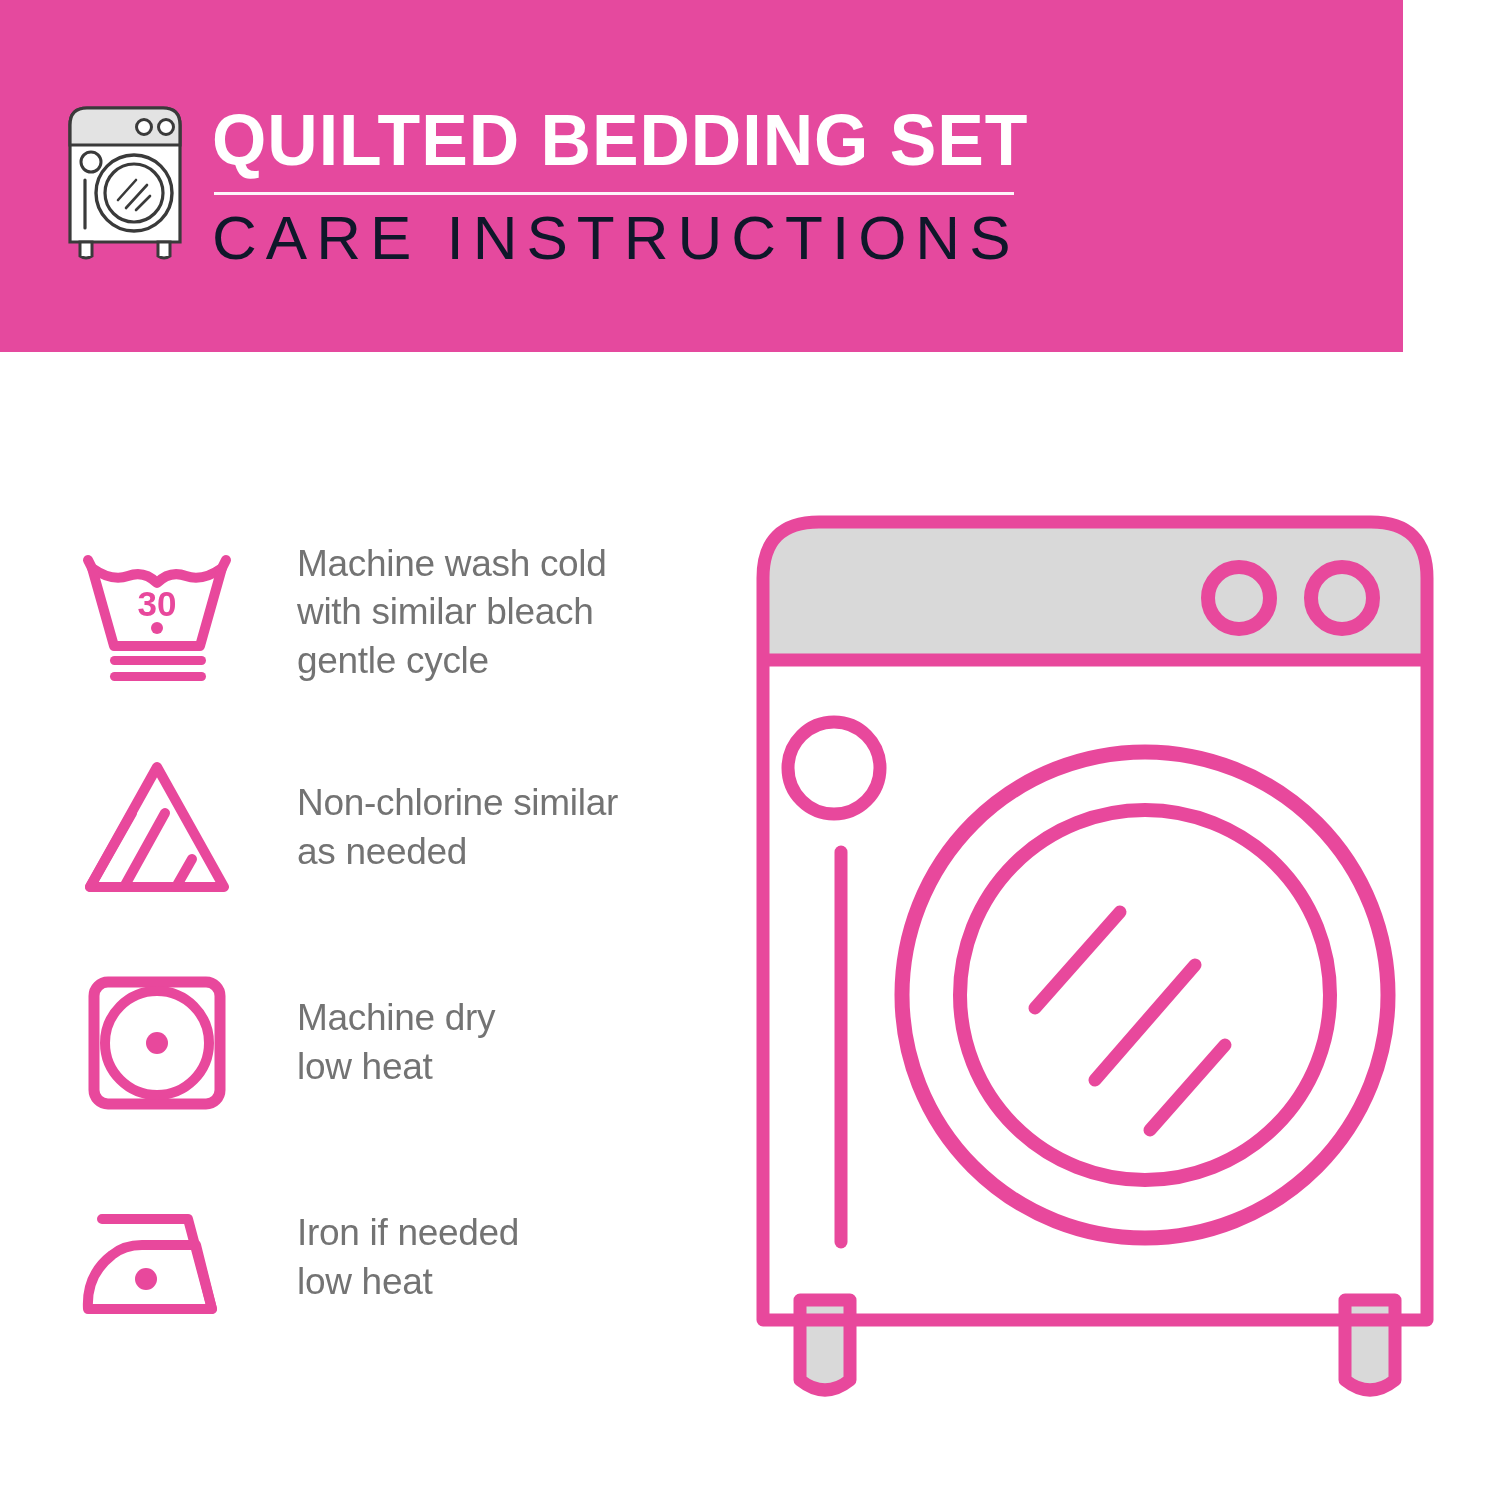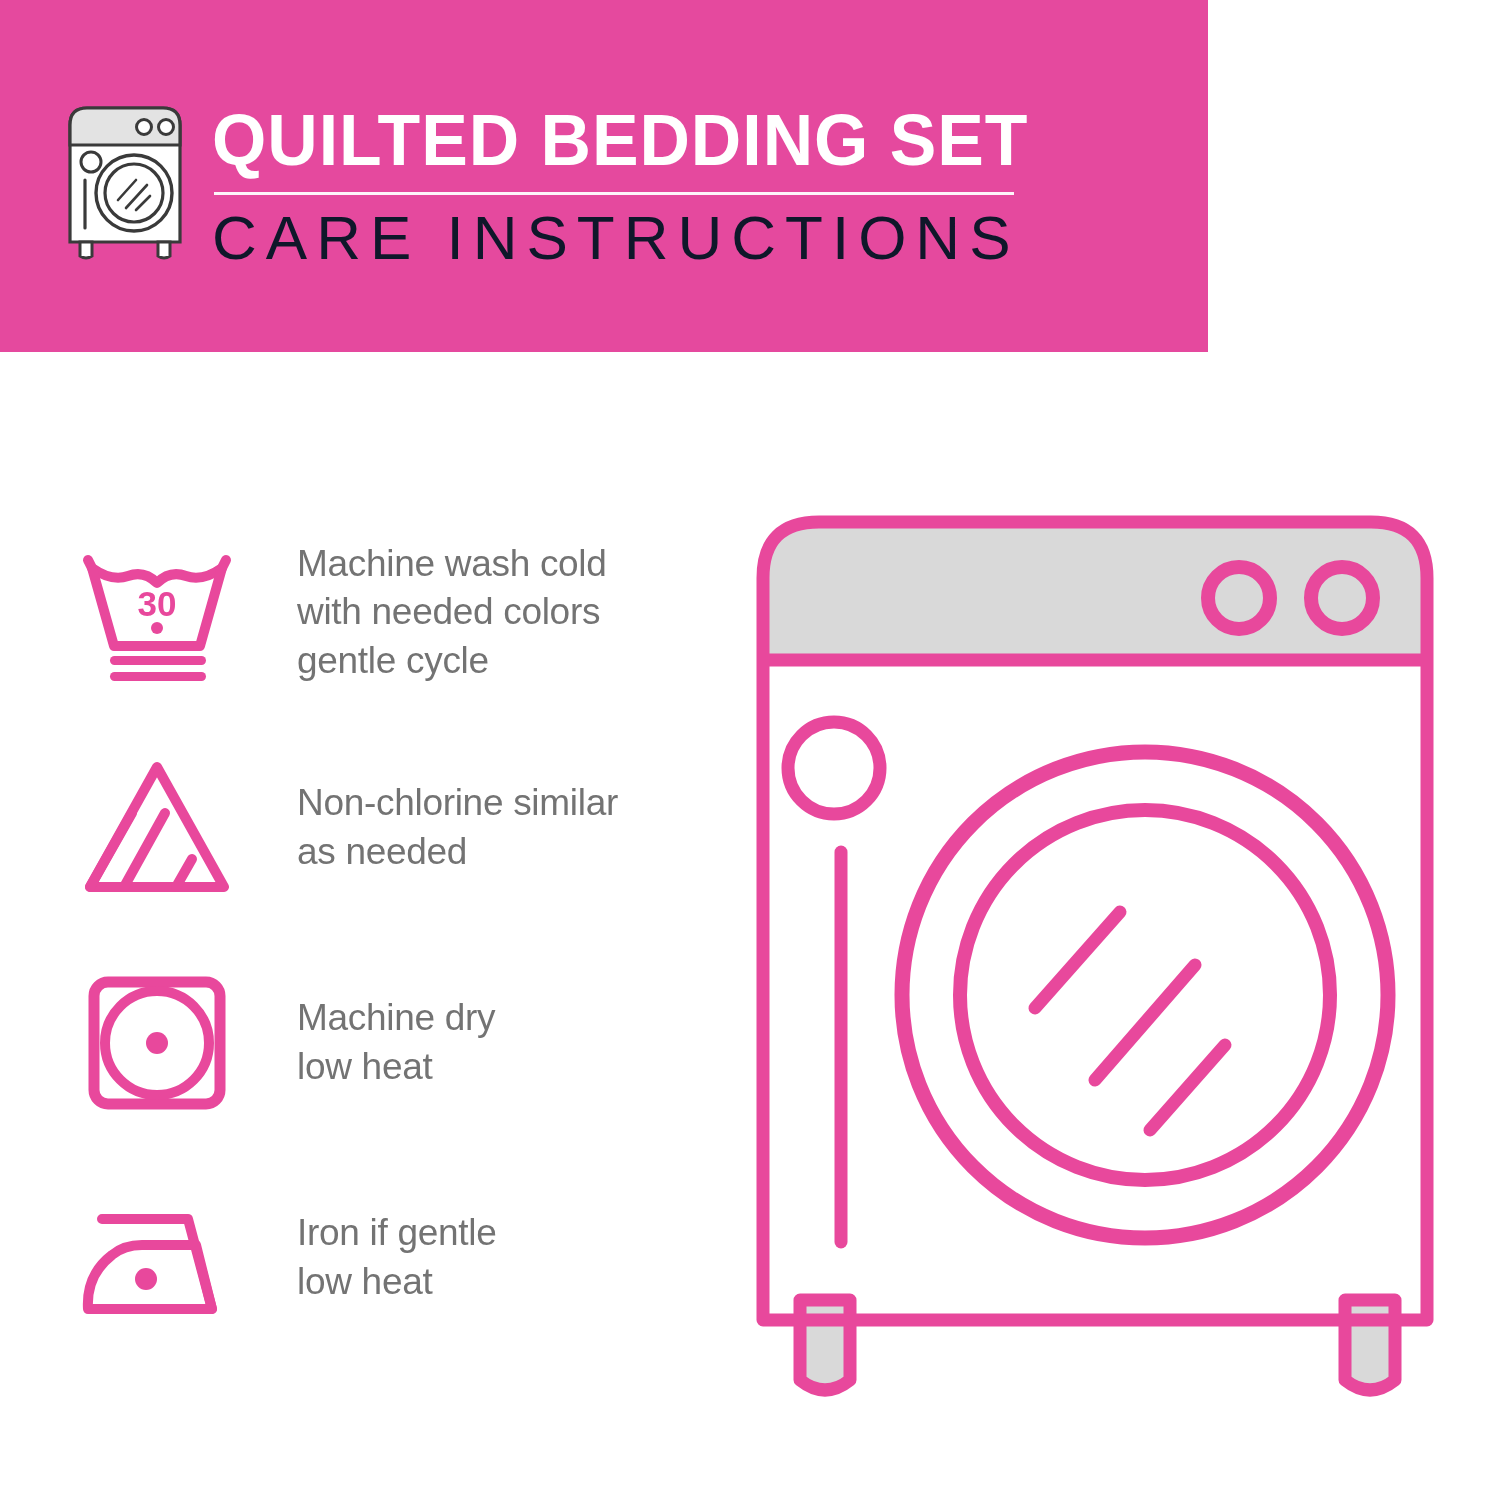--- a/index.html
+++ b/index.html
@@ -13,21 +13,21 @@
     font-family: "Liberation Sans", sans-serif;
     overflow: hidden;
     position: relative;
   }
 
   
   .header {
     position: absolute;
     left: 0;
     top: 0;
-    width: 1208px;
+    width: 1403px;
     height: 352px;
     background: #e5499e;
   }
   .header-inner {
     position: absolute;
     left: 60px;
     top: 100px;
     display: flex;
     align-items: flex-start;
   }
@@ -166,21 +166,21 @@
 
         <text x="85" y="78" font-family="Liberation Sans, sans-serif" font-size="35" font-weight="bold" fill="#e8489c" text-anchor="middle">30</text>
         <circle cx="85" cy="90" r="6" fill="#e8489c"></circle>
 
         <rect x="38" y="118" width="96" height="9" rx="4.5" fill="#e8489c"></rect>
         <rect x="38" y="134" width="96" height="9" rx="4.5" fill="#e8489c"></rect>
       </svg>
     </div>
     <div class="care-text">
       <div>Machine wash cold</div>
-      <div>with needed colors</div>
+      <div>with similar bleach</div>
       <div>gentle cycle</div>
     </div>
   </div>
 
   <div class="care-row">
     <div class="care-icon">
       <svg viewBox="0 0 170 150" width="170" height="150">
         <g fill="none" stroke="#e8489c" stroke-width="10" stroke-linecap="round" stroke-linejoin="round">
           <path d="M85 14 L152 134 L18 134 Z"></path>
           <line x1="60" y1="60" x2="18" y2="134"></line>
@@ -215,21 +215,21 @@
         <g fill="none" stroke="#e8489c" stroke-width="10" stroke-linecap="round" stroke-linejoin="round">
 
           <path d="M30 36 L116 36 L140 126"></path>
 
           <path d="M40 72 Q52 62 70 62 L124 62 L140 126 L16 126 Q14 92 40 72 Z"></path>
         </g>
         <circle cx="74" cy="96" r="11" fill="#e8489c"></circle>
       </svg>
     </div>
     <div class="care-text">
-      <div>Iron if gentle</div>
+      <div>Iron if needed</div>
       <div>low heat</div>
     </div>
   </div>
 
 </div>
 
 <div class="machine">
   <svg viewBox="0 0 700 930" width="700" height="930">
 
     <g>

